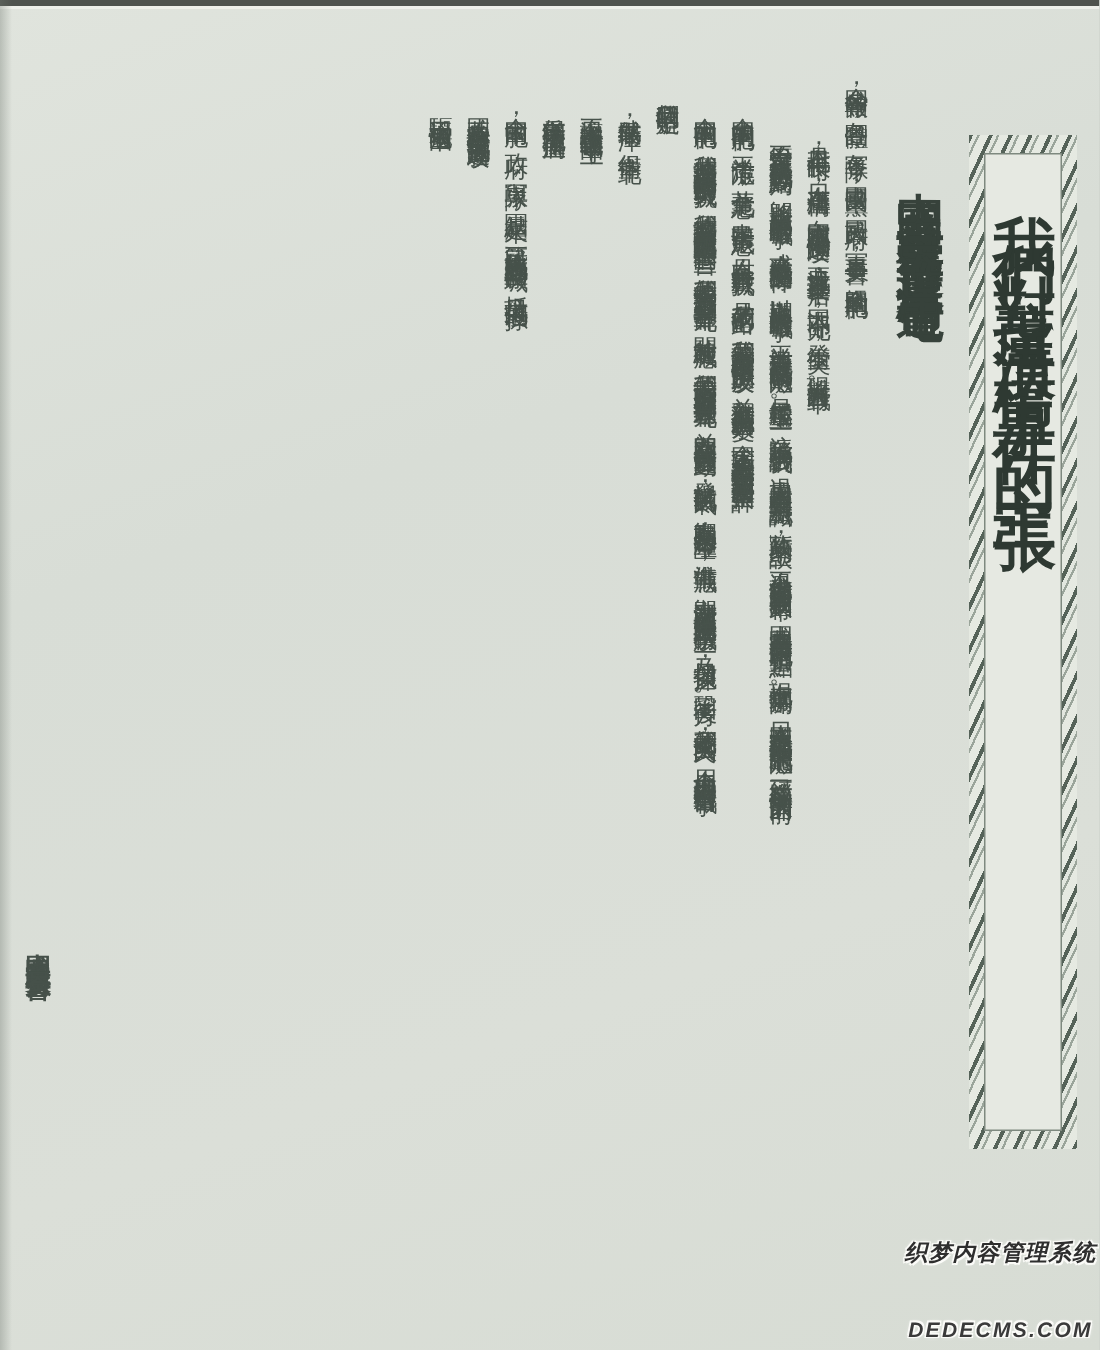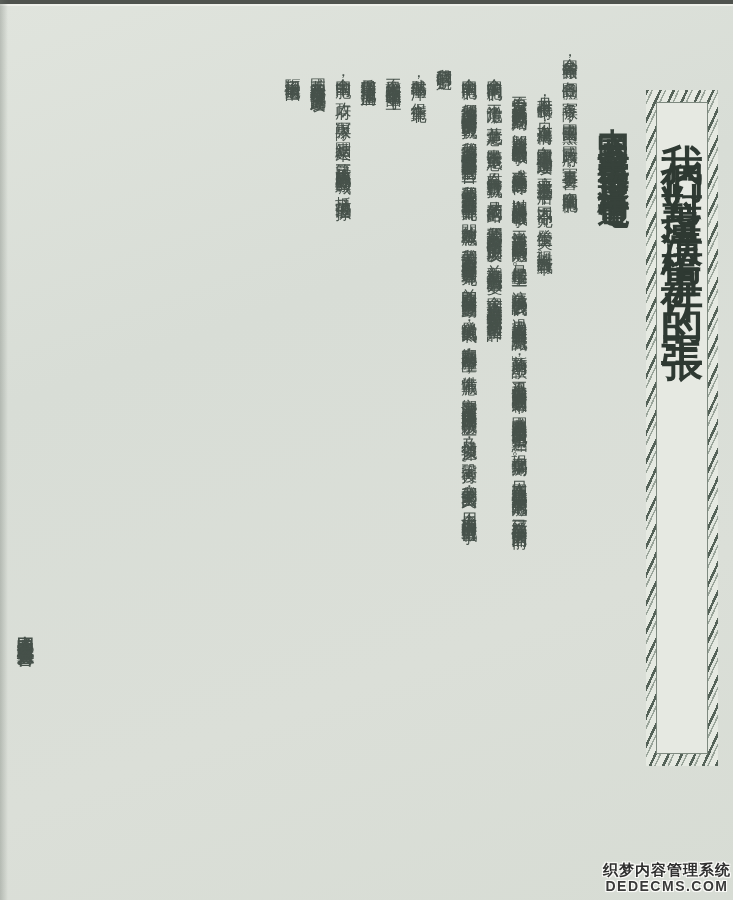--- a/index.html
+++ b/index.html
@@ -75,30 +75,32 @@
     position: absolute; left: 14px; top: 622px; height: 210px;
     writing-mode: vertical-rl; text-orientation: upright;
     font-size: 17px; font-weight: bold;
     letter-spacing: 1.5px; color: #46514a;
   }
 
   .watermark {
     position: absolute; right: 2px; bottom: 6px;
     text-align: center; line-height: 1.15;
     font-family: "Liberation Sans", sans-serif;
+    font-style: italic;
   }
   .wm-line1 {
     font-size: 15px; font-weight: bold; color: #2e2e2e; letter-spacing: 1px;
     text-shadow: -1px -1px 0 #fbfbf8, 1px -1px 0 #fbfbf8,
                  -1px 1px 0 #fbfbf8, 1px 1px 0 #fbfbf8, 0 0 3px #ffffff;
   }
   .wm-line2 {
     font-size: 14px; font-weight: bold; color: #3a3a3a; letter-spacing: 1.5px;
     text-shadow: -1px -1px 0 #fbfbf8, 1px -1px 0 #fbfbf8,
                  -1px 1px 0 #fbfbf8, 1px 1px 0 #fbfbf8, 0 0 3px #ffffff;
+    margin-top: 34px;
   }
 </style>
 </head>
 <body>
 
 <div class="page">
 
   <div class="scan-edge-top"></div>
   <div class="scan-edge-top2"></div>
   <div class="scan-edge-left"></div>

